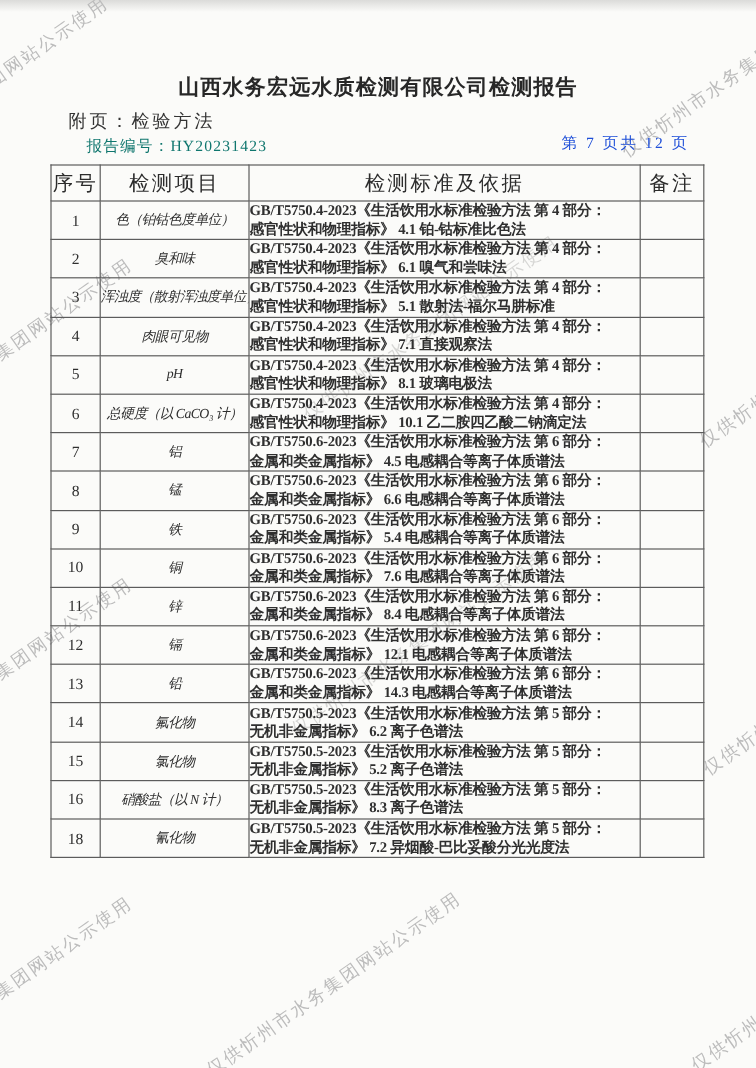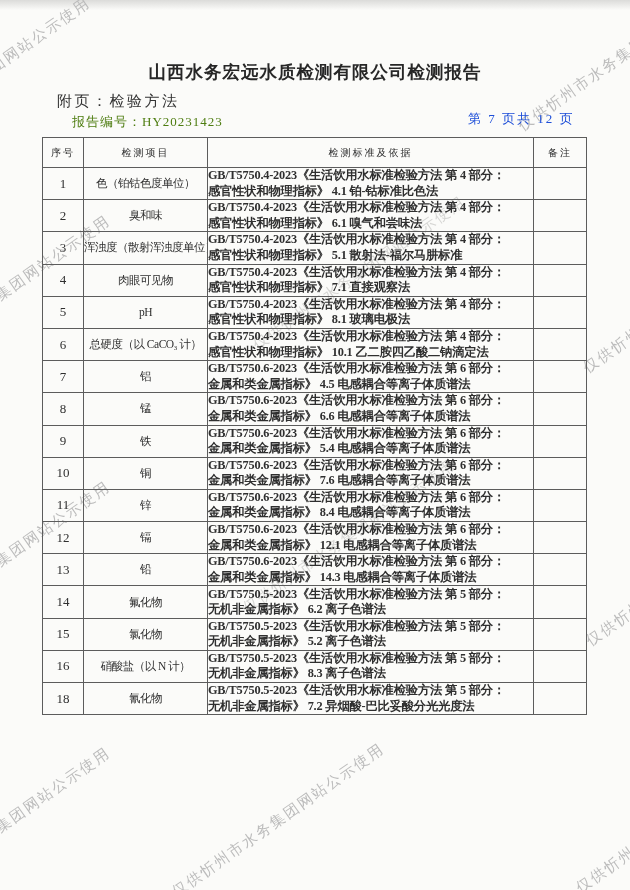--- a/index.html
+++ b/index.html
@@ -37,45 +37,45 @@
     text-align:center;
     font-family:"Liberation Sans",sans-serif;
     font-weight:bold;font-size:17.5px;letter-spacing:1px;color:#272727;
   }
   .attach-line{
     position:absolute;left:57px;top:92px;
     font-size:15px;letter-spacing:2.5px;color:#333;
   }
   .report-no{
     position:absolute;left:72px;top:113px;
-    font-size:13px;letter-spacing:1px;color:#4d7c0f;
+    font-size:13px;letter-spacing:1px;color:#0f766e;
   }
   .page-info{
     position:absolute;left:468px;top:110px;
     font-size:13px;letter-spacing:2px;color:#1d4ed8;
   }
   
   table.methods{
     position:absolute;left:42px;top:137px;
     width:544px;border-collapse:collapse;table-layout:fixed;
     font-size:12.5px;color:#2f2f2f;
   }
   table.methods th,table.methods td{
     border:1px solid #5c5c5c;
     padding:0;vertical-align:middle;
     font-weight:normal;
   }
   table.methods thead th{
     height:29px;text-align:center;
-    font-size:10px;letter-spacing:2px;color:#2c2c2c;
+    font-size:17px;letter-spacing:2px;color:#2c2c2c;
   }
   td.c-no{text-align:center;font-size:13px;}
   td.c-item{
     text-align:center;font-size:11.5px;letter-spacing:-0.5px;
-    white-space:nowrap;overflow:hidden;
+    white-space:nowrap;overflow:hidden;font-style:italic;
   }
   td.c-std{padding:1px 3px 1px 4px;}
   td.c-std .l1,td.c-std .l2{
     line-height:15.5px;font-size:12.3px;letter-spacing:-0.2px;
     white-space:nowrap;overflow:hidden;font-weight:bold;
   }
   td.c-remark{text-align:center;}
   tbody tr{height:32.2px;}
 </style>
 </head>

